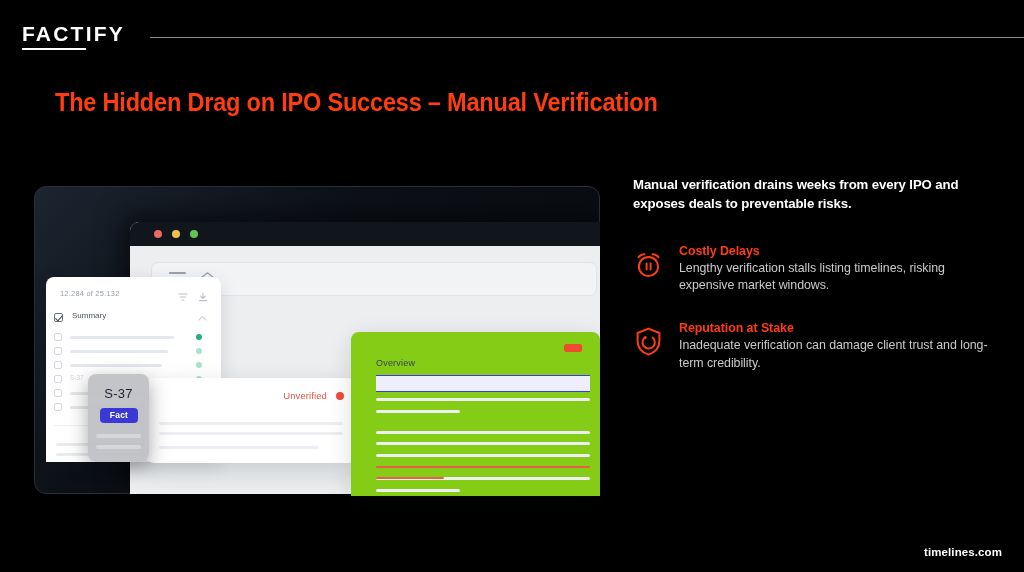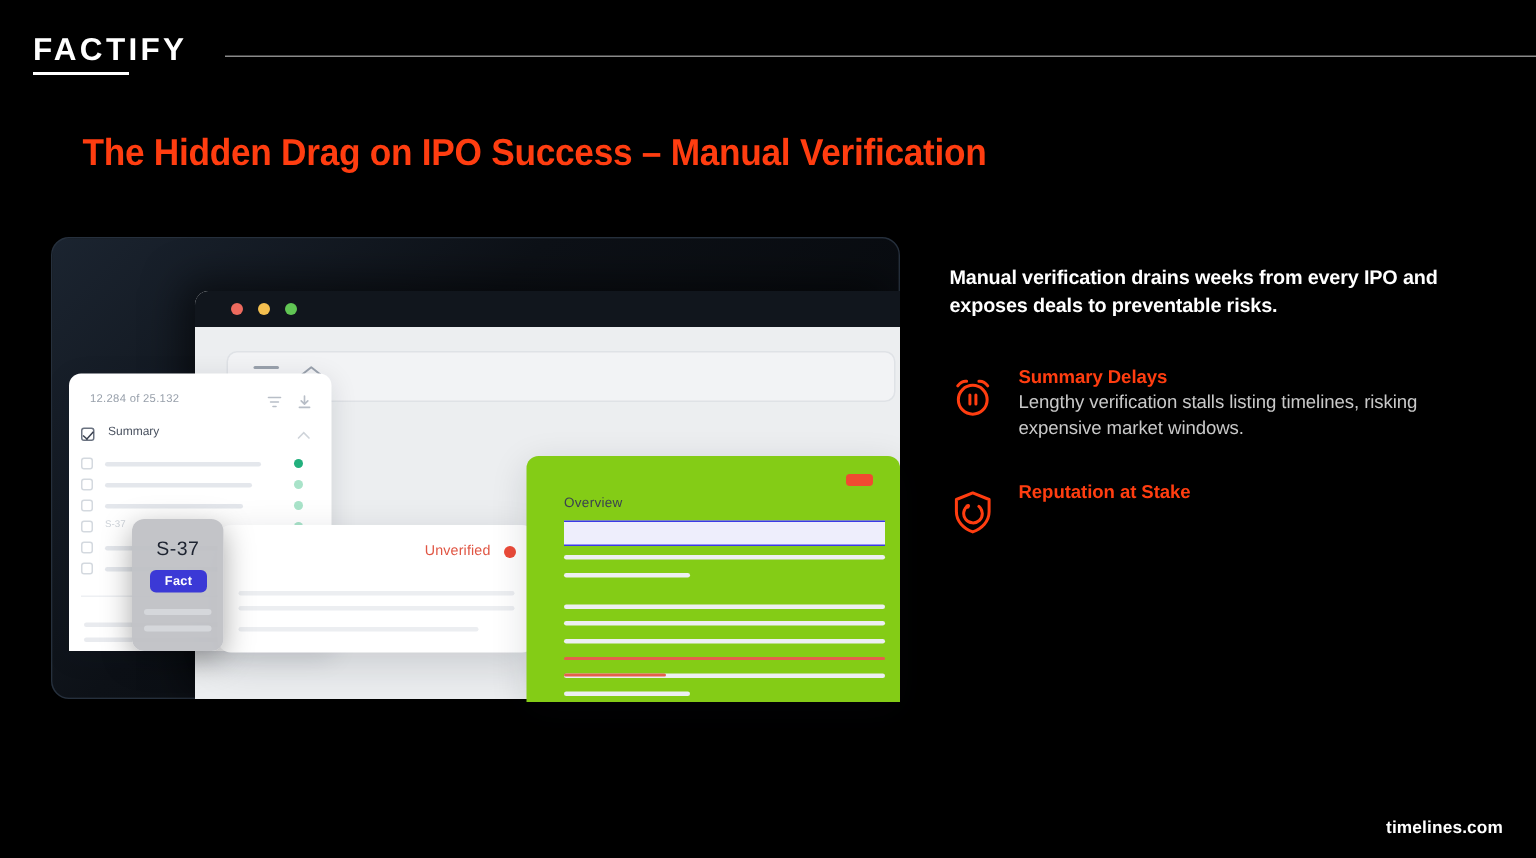--- a/index.html
+++ b/index.html
@@ -28,21 +28,21 @@
   
   .page-title {
     position:absolute; left:55px; top:88px;
     font-family:"Liberation Sans", sans-serif;
     font-size:25px; font-weight:700; letter-spacing:-0.2px;
     color:#FF3D10; white-space:nowrap;
     transform:scaleX(0.94); transform-origin:left center;
   }
 
   
-  .mock-wrap { position:absolute; left:34px; top:158px; width:518px; height:310px; }
+  .mock-wrap { position:absolute; left:34px; top:186px; width:518px; height:310px; }
 
   .laptop-body {
     position:absolute; left:0; top:0; width:566px; height:308px;
     background:linear-gradient(135deg,#1b2430 0%,#0d1117 38%,#05070a 100%);
     border-radius:12px;
     border:1px solid #26303d;
   }
 
   .browser {
     position:absolute; left:96px; top:36px; width:470px; height:272px;
@@ -355,35 +355,36 @@
       <div class="feature-icon">
         <svg width="31" height="31" viewBox="0 0 31 31" fill="none">
           <circle cx="15.5" cy="17.5" r="9.6" stroke="#FF3D10" stroke-width="2"></circle>
           <path d="M5.5 8.2 C7.2 6.0 9.4 5.0 11.4 5.2" stroke="#FF3D10" stroke-width="2" stroke-linecap="round"></path>
           <path d="M25.5 8.2 C23.8 6.0 21.6 5.0 19.6 5.2" stroke="#FF3D10" stroke-width="2" stroke-linecap="round"></path>
           <rect x="12.6" y="13.4" width="2" height="8" rx="1" fill="#FF3D10"></rect>
           <rect x="16.6" y="13.4" width="2" height="8" rx="1" fill="#FF3D10"></rect>
         </svg>
       </div>
       <div class="feature-text">
-        <div class="feature-title">Summary Delays</div>
+        <div class="feature-title">Costly Delays</div>
         <div class="feature-desc">Lengthy verification stalls listing timelines, risking expensive market windows.</div>
       </div>
     </div>
 
 
     <div class="feature">
       <div class="feature-icon">
         <svg width="31" height="31" viewBox="0 0 31 31" fill="none">
           <path d="M15.5 2.6 L26.4 7.0 V15.2 C26.4 21.6 21.6 26.4 15.5 28.6 C9.4 26.4 4.6 21.6 4.6 15.2 V7.0 Z" stroke="#FF3D10" stroke-width="2" stroke-linejoin="round"></path>
           <path d="M19.6 11.6 A6.2 6.2 0 1 1 12.6 11.0" stroke="#FF3D10" stroke-width="2" stroke-linecap="round" fill="none"></path>
           <circle cx="12.0" cy="11.7" r="1.5" fill="#FF3D10"></circle>
         </svg>
       </div>
       <div class="feature-text">
         <div class="feature-title">Reputation at Stake</div>
+        <div class="feature-desc">Inadequate verification can damage client trust and long-term credibility.</div>
       </div>
     </div>
 
   </div>
 </div>
 
 <div class="footer-url">timelines.com</div>
 
 </body></html>

